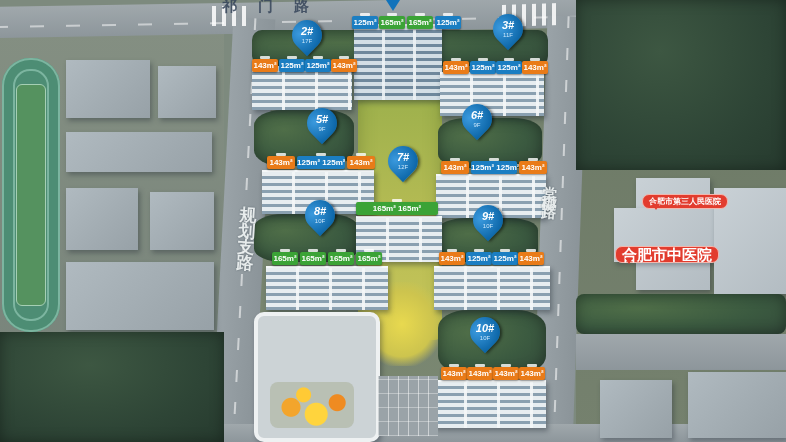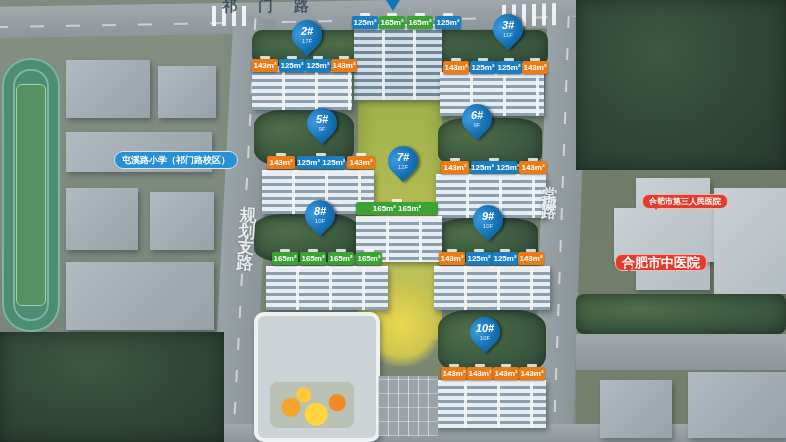--- a/index.html
+++ b/index.html
@@ -244,17 +244,16 @@
   </div>
   <div class="pin" style="left:470px;top:317px">
     <div class="pin-balloon">
       <div class="pin-content">
         <span class="pin-label">10#</span>
         <span class="pin-floors">10F</span>
       </div>
     </div>
   </div>
 
-  <div class="poi school" style="left:114px;top:151px">屯溪路小学（祁门路校区）</div>
   <div class="poi red" style="left:642px;top:194px">合肥市第三人民医院</div>
-  <div class="poi red" style="left:615px;top:254px;font-size:13px;height:15px;line-height:15px">合肥市中医院</div>
+  <div class="poi red" style="left:615px;top:246px;font-size:15px;height:15px;line-height:15px">合肥市中医院</div>
 
 </div>
 
 </body></html>

